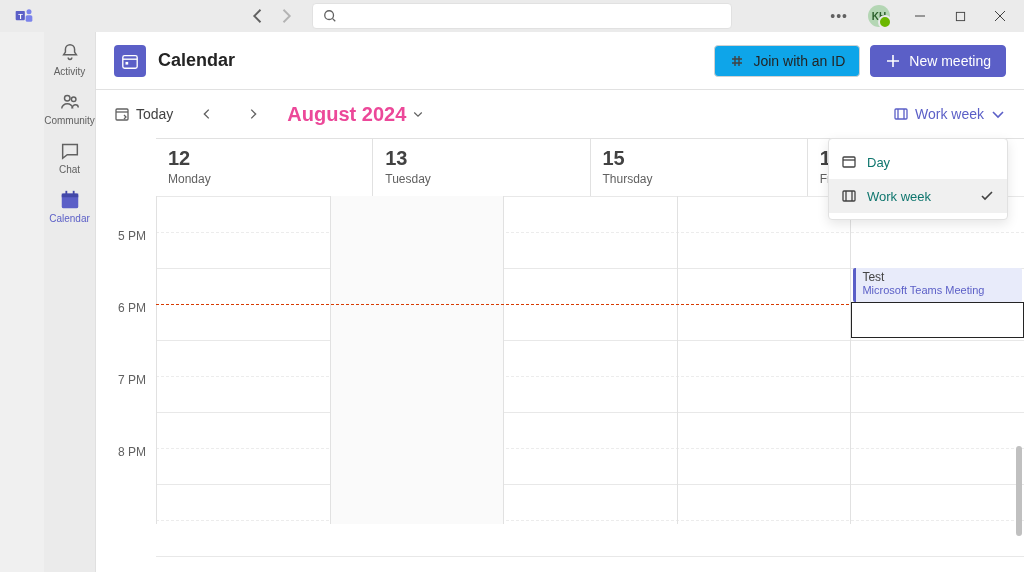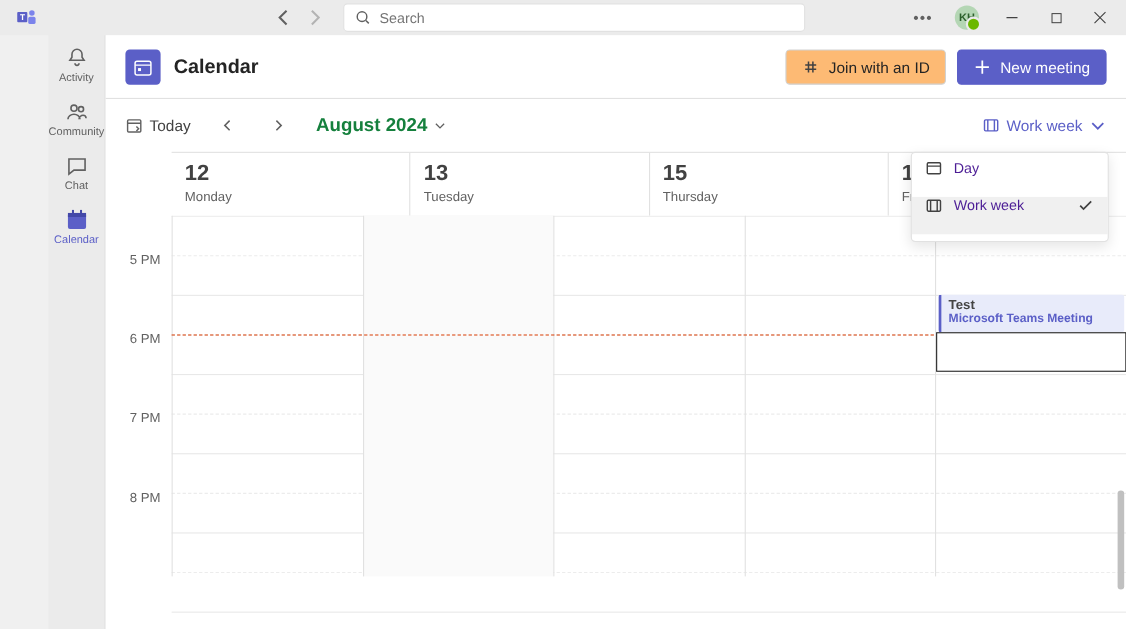--- a/index.html
+++ b/index.html
@@ -29,31 +29,31 @@
 
 
 .main { flex:1; background:#fff; display:flex; flex-direction:column; position:relative; }
 
 
 .page-header { height:58px; border-bottom:1px solid #e1e1e1; display:flex; align-items:center; padding:0 18px; gap:12px; }
 .cal-badge { width:32px; height:32px; border-radius:4px; background:#5b5fc7; display:flex; align-items:center; justify-content:center; }
 .cal-badge svg { width:18px; height:18px; }
 .page-title { font-size:18px; font-weight:700; color:#242424; }
 .header-spacer { flex:1; }
-.btn { height:32px; border:1px solid #d1d1d1; background:#fdba74; border-radius:4px; padding:0 14px; display:flex; align-items:center; gap:8px; font-size:14px; color:#242424; cursor:pointer; }
+.btn { height:32px; border:1px solid #d1d1d1; background:#0ea5e9; border-radius:4px; padding:0 14px; display:flex; align-items:center; gap:8px; font-size:14px; color:#242424; cursor:pointer; }
 .btn svg { width:16px; height:16px; }
 .btn-primary { background:#5b5fc7; border-color:#5b5fc7; color:#fff; }
 .header-actions { display:flex; gap:10px; }
 
 
 .toolbar { height:48px; display:flex; align-items:center; padding:0 18px; gap:22px; position:relative; }
 .today-btn { display:flex; align-items:center; gap:6px; color:#424242; font-size:14px; cursor:pointer; }
 .today-btn svg { width:16px; height:16px; }
 .tb-arrow { width:24px; height:24px; display:flex; align-items:center; justify-content:center; color:#616161; cursor:pointer; }
-.month-label { font-size:17px; font-weight:700; color:#15803d; display:flex; align-items:center; gap:6px; }
+.month-label { font-size:20px; font-weight:700; color:#ec4899; display:flex; align-items:center; gap:6px; }
 .view-picker { margin-left:auto; color:#5b5fc7; font-size:14px; display:flex; align-items:center; gap:6px; cursor:pointer; }
 .view-picker svg { width:16px; height:16px; }
 
 
 .dayheaders { display:flex; border-top:1px solid #e1e1e1; margin-left:60px; }
 .dayhead { flex:1; border-left:1px solid #e1e1e1; padding:8px 12px 10px; }
 .dayhead:first-child { border-left:none; }
 .daynum { font-size:20px; color:#424242; font-weight:700; }
 .dayname { font-size:12px; color:#616161; margin-top:2px; }
 
@@ -64,30 +64,30 @@
 .timelabel { height:72px; text-align:right; padding-right:10px; font-size:12px; color:#616161; position:relative; top:-7px; }
 .timelabel.first { top: 0; height: 40px; }
 .daycols { flex:1; display:flex; position:relative; }
 .daycol { flex:1; border-left:1px solid #e1e1e1; position:relative; }
 .daycol:first-child { border-left:none; }
 .hourline { position:absolute; left:0; right:0; border-top:1px solid #e8e8e8; }
 .halfline { position:absolute; left:0; right:0; border-top:1px dashed #ececec; }
 .nowline { position:absolute; left:0; right:0; border-top:1px dashed #d83b01; z-index:2; }
 
 
-.event { position:absolute; left:2px; right:2px; background:#e8ebfa; border-left:3px solid #5b5fc7; border-radius:2px; padding:2px 6px; font-size:12px; color:#424242;font-weight:bold; }
+.event { position:absolute; left:2px; right:2px; background:#e8ebfa; border-left:3px solid #5b5fc7; border-radius:2px; padding:2px 6px; font-size:12px; color:#424242; }
 .event .etitle { color:#444; }
 .event .esub { color:#5b5fc7; font-size:11px; }
 
 
 .selectbox { position:absolute; border:1px solid #242424; background:#fff; z-index:3; }
 
 
 .menu { position:absolute; top:48px; right:16px; width:180px; background:#fff; border:1px solid #e1e1e1; border-radius:4px; box-shadow:0 4px 12px rgba(0,0,0,0.1); z-index:10; padding:6px 0; }
-.menu-item { height:34px; display:flex; padding:0 12px; gap:10px; font-size:13px; color:#4c1d95; cursor:pointer; }
+.menu-item { height:34px; display:flex; align-items:center; padding:0 12px; gap:10px; font-size:13px; color:#0f766e; cursor:pointer; }
 .menu-item:hover, .menu-item.hover { background:#f0f0f0; }
 .menu-item svg { width:16px; height:16px; color:#424242; }
 .menu-check { margin-left:auto; }
 
 
 .scroll-thumb { position:absolute; right:2px; width:6px; background:#c0c0c0; border-radius:3px; }
 </style>
 </head>
 <body>
 
@@ -110,21 +110,20 @@
         <svg viewBox="0 0 16 16" fill="none" stroke="currentColor" stroke-width="1.5">
           <path d="M6 3l5 5-5 5"></path>
         </svg>
       </div>
   </div>
   <div class="searchbox">
     <svg width="14" height="14" viewBox="0 0 16 16" fill="none" stroke="#616161" stroke-width="1.5">
         <circle cx="7" cy="7" r="5"></circle>
         <path d="M11 11l3 3"></path>
       </svg>
-    <input placeholder="Search" style="">
   </div>
   <div class="win-controls">
     <span class="more-dots">•••</span>
     <div class="avatar">
         <span>KH</span>
       </div>
     <div class="win-btn">
         <svg width="12" height="12" viewBox="0 0 12 12">
           <path d="M1 6h10" stroke="currentColor" stroke-width="1"></path>
         </svg>

